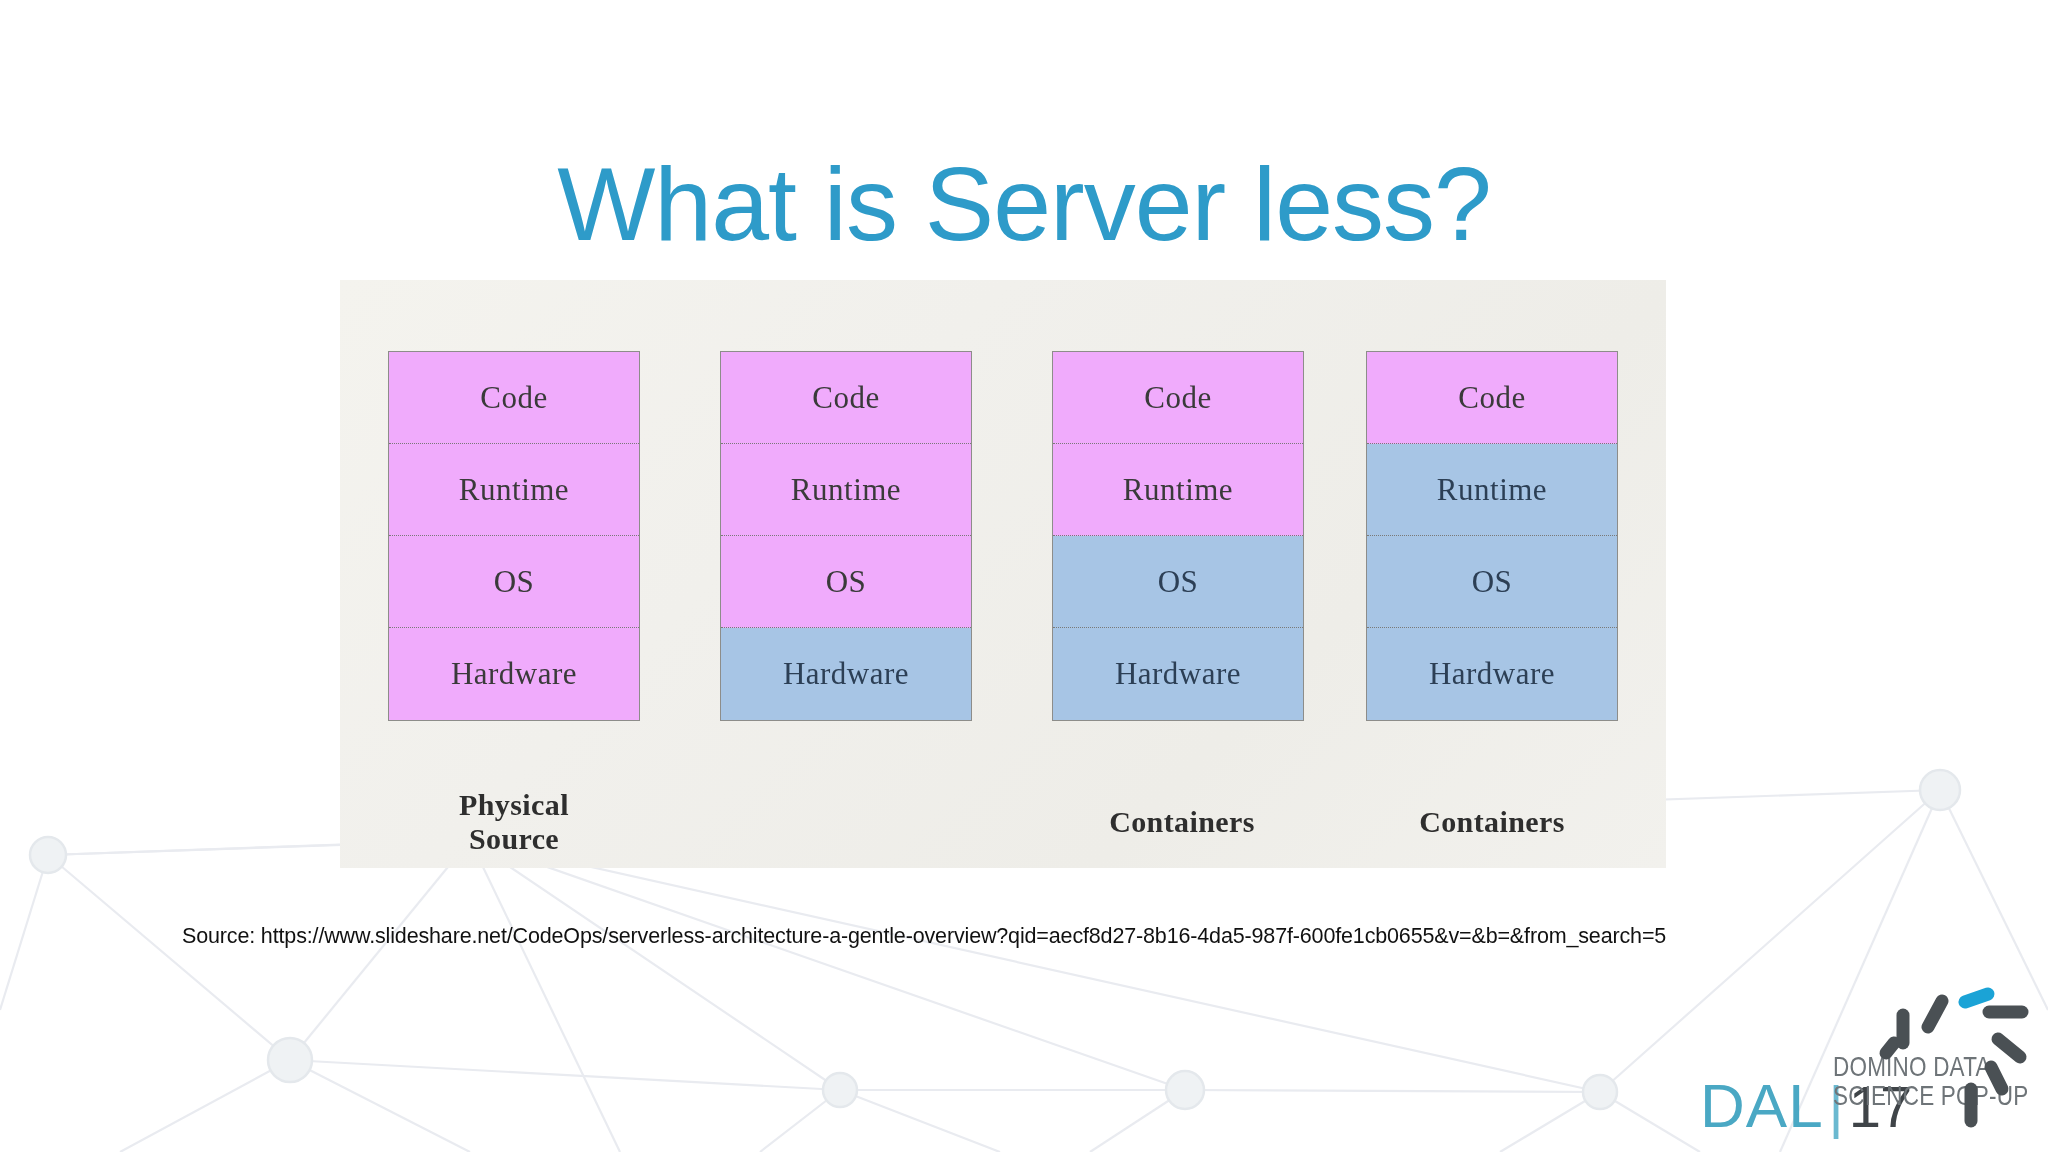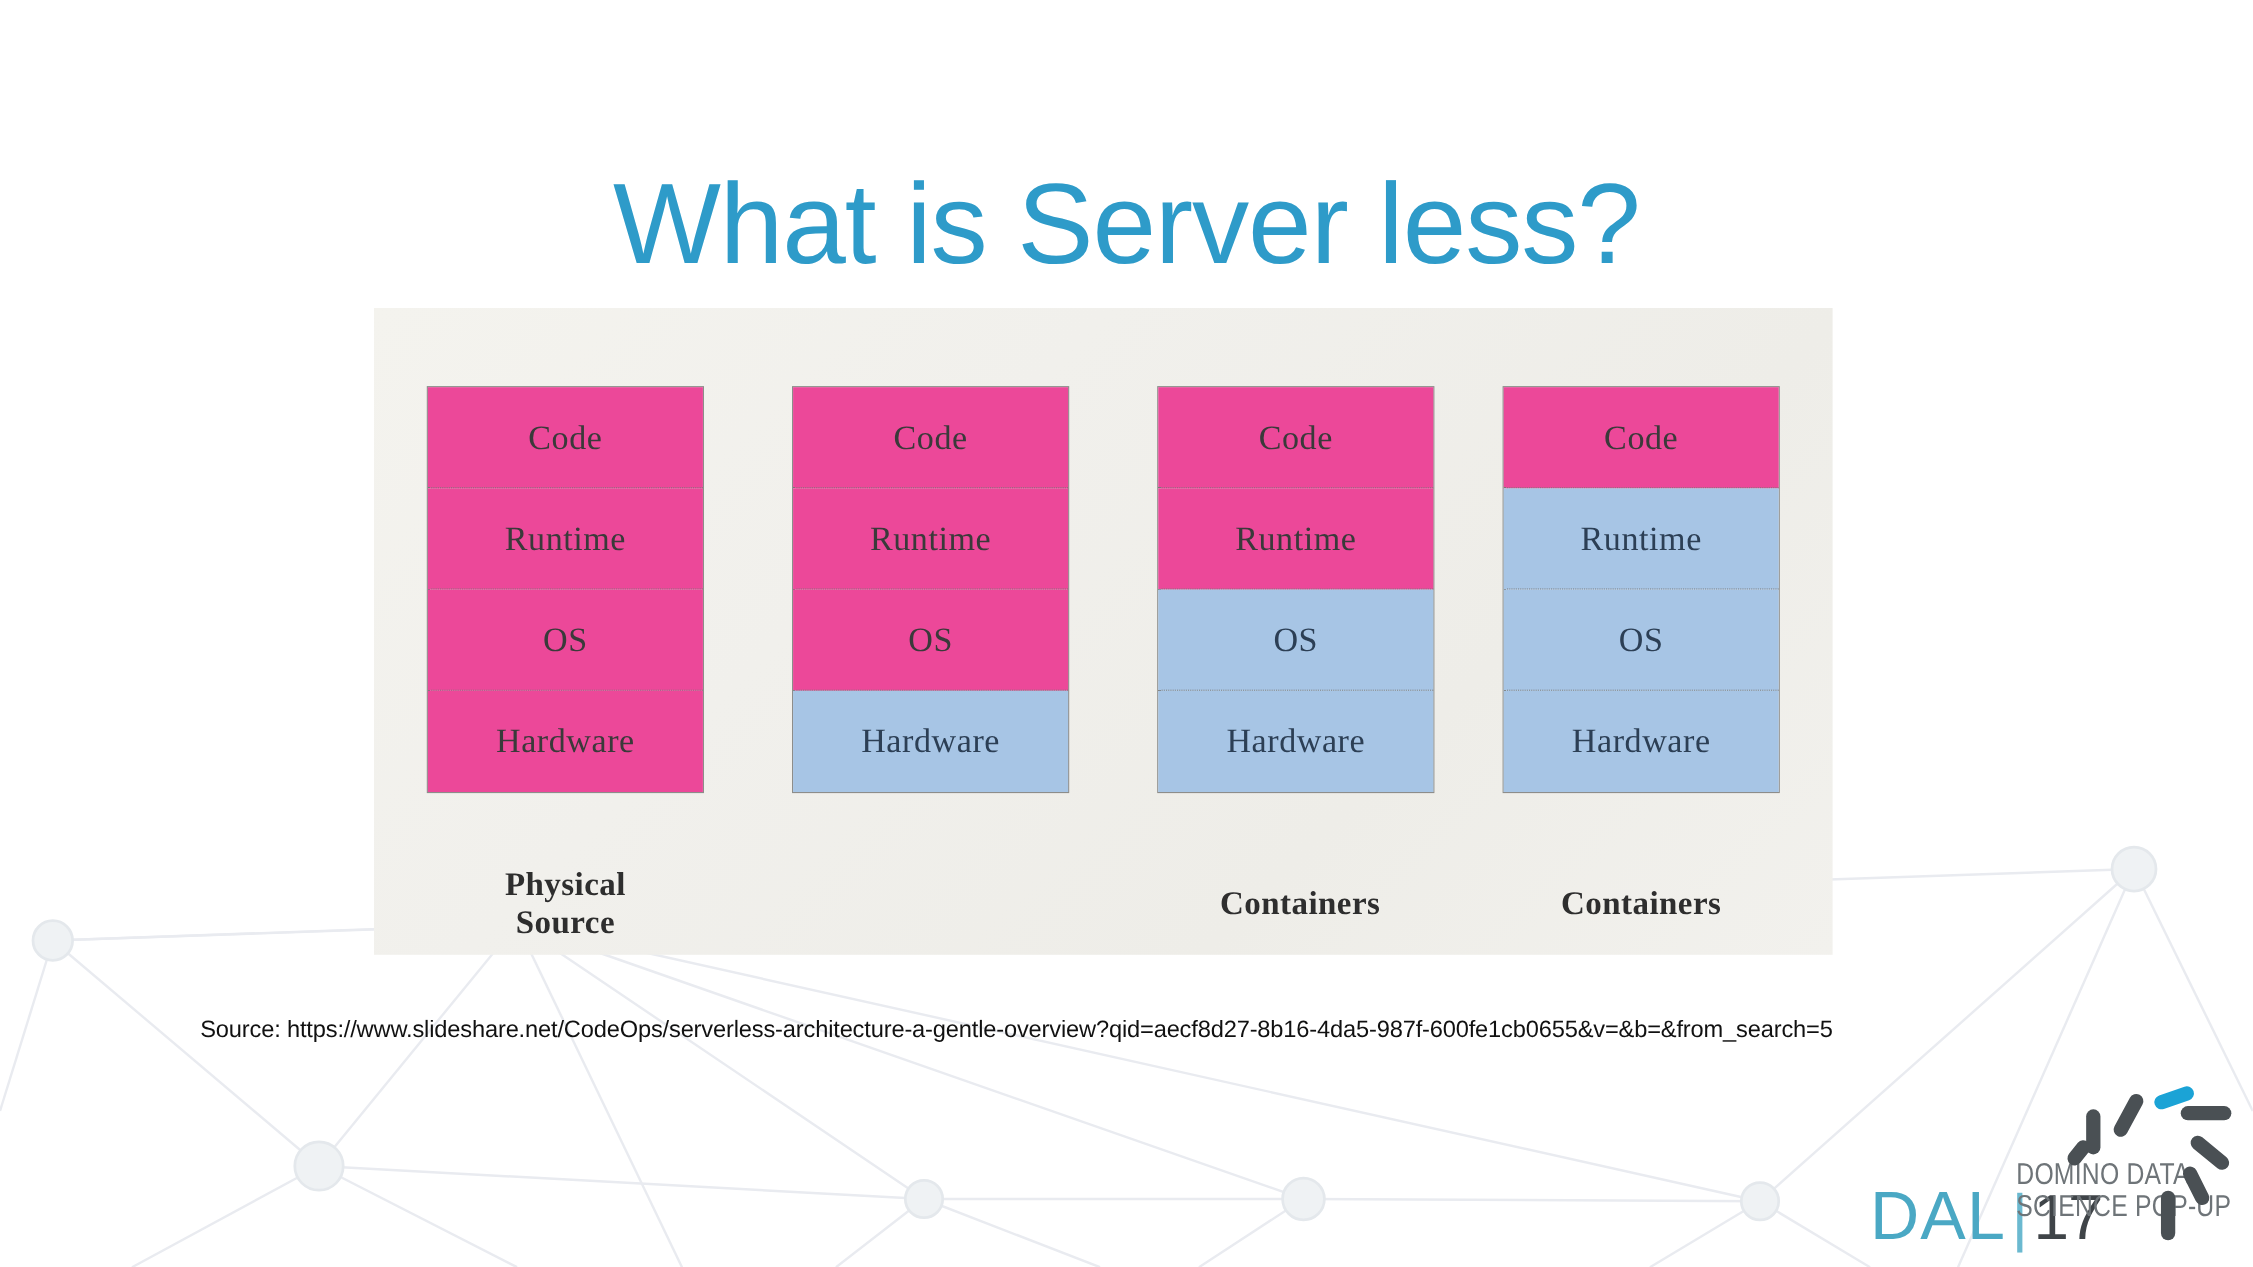--- a/index.html
+++ b/index.html
@@ -68,21 +68,21 @@
     height: 92px;
     display: flex;
     align-items: center;
     justify-content: center;
     box-sizing: border-box;
     font-family: "Liberation Serif", serif;
     font-size: 31px;
     color: #3a3a3a;
     letter-spacing: 0.5px;
     border-bottom: 1px dotted #7a7a78;
-    background: #ec4899;
+    background: #f0abfc;
   }
   .layer:last-child { border-bottom: none; }
   .layer.hl {
     background: #a7c5e5;
     color: #2c3f55;
   }
 
   .col-label {
     position: absolute;
     width: 252px;

